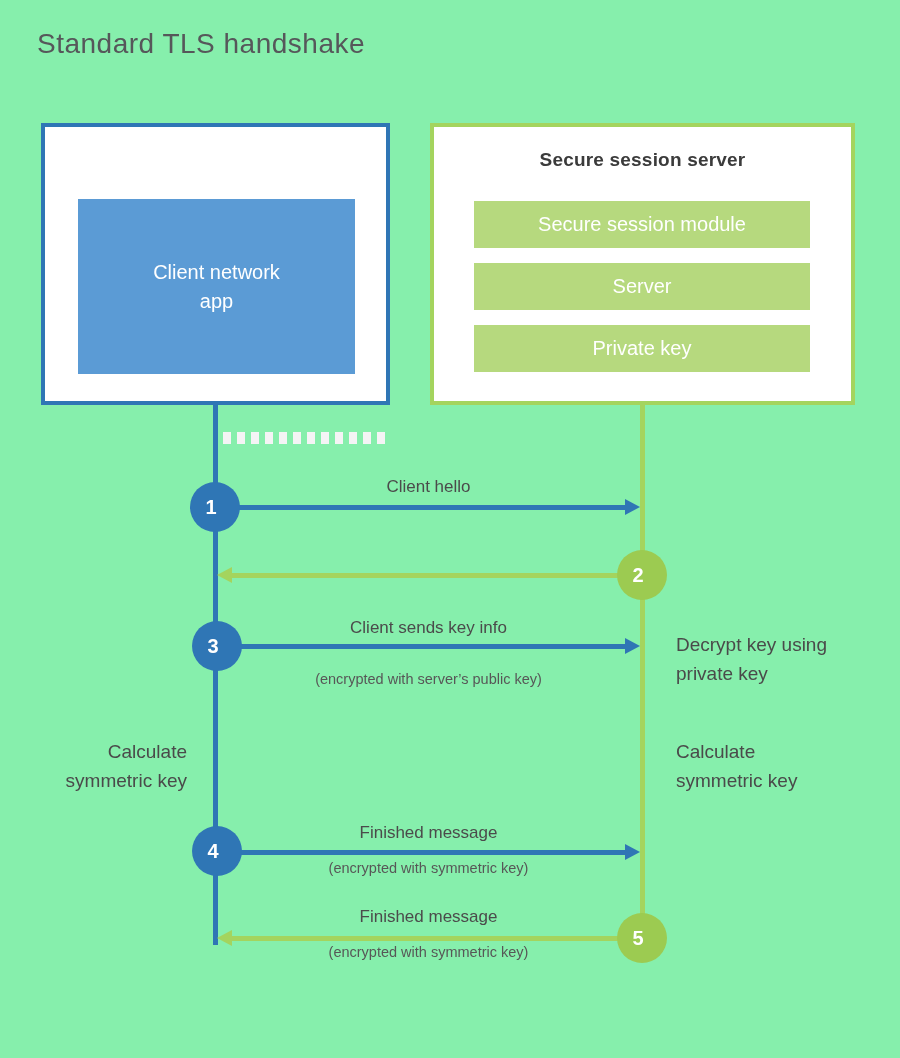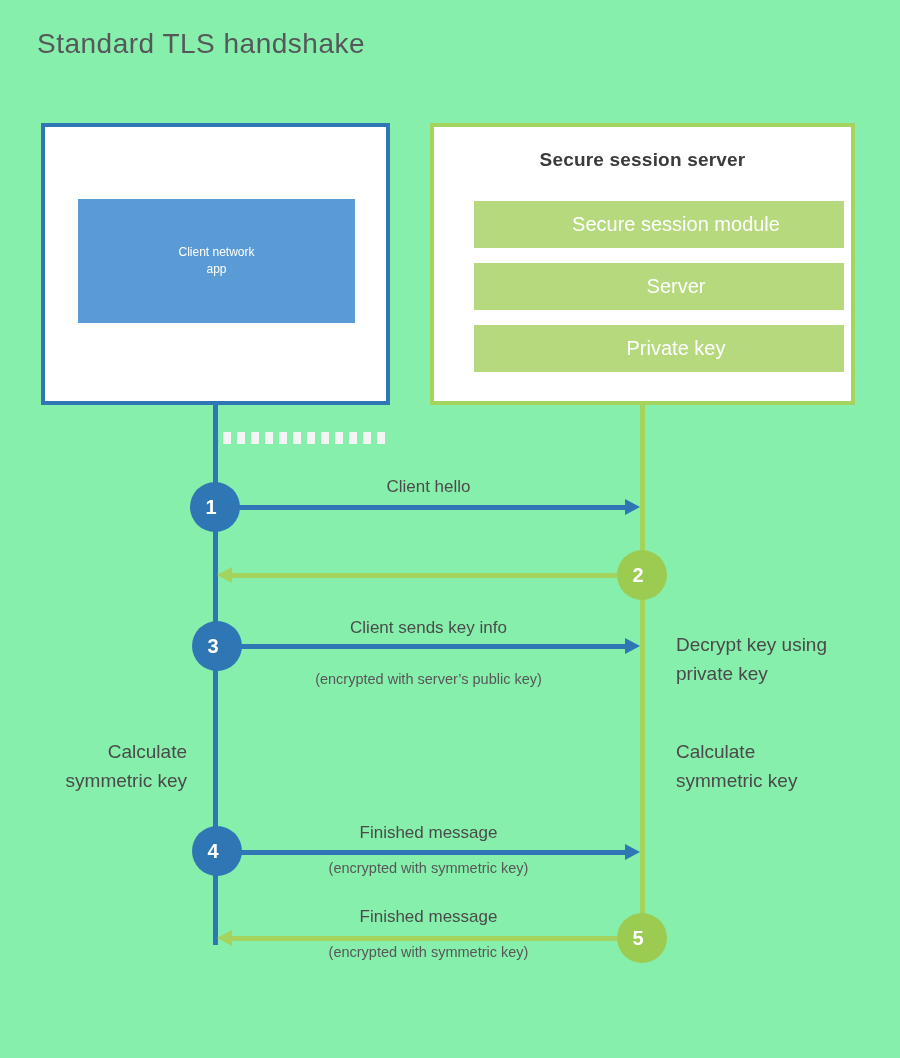--- a/index.html
+++ b/index.html
@@ -13,29 +13,29 @@
 
   
   .entity-box{position:absolute;top:123px;height:282px;background:#fff;box-sizing:border-box;}
   .client-box{left:41px;width:349px;border:4px solid #2f76b5;}
   .server-box{left:430px;width:425px;border:4px solid #a4d45e;}
   .entity-title{
     margin-top:22px;text-align:center;
     font-size:19px;font-weight:700;color:#3b3b3b;letter-spacing:.2px;
   }
   .client-app{
-    position:absolute;left:33px;top:72px;width:277px;height:124px;
+    position:absolute;left:33px;top:72px;width:277px;height:175px;
     background:#5b9bd5;color:#ffffff;
     display:flex;align-items:center;justify-content:center;text-align:center;
-    font-size:12px;line-height:1.45;white-space:pre-line;
+    font-size:20px;line-height:1.45;white-space:pre-line;
   }
   .server-modules{position:absolute;left:40px;top:74px;width:336px;}
   .server-module{
     width:336px;height:47px;margin-bottom:15px;background:#b6d97e;
-    color:#ffffff;font-size:20px;text-align:center;line-height:47px;padding-left:34px;
+    color:#ffffff;font-size:20px;text-align:center;line-height:47px;
   }
 
   
   .lifeline{position:absolute;top:405px;width:5px;}
   .lifeline.blue{left:213px;height:540px;background:#2f76b5;}
   .lifeline.green{left:640px;height:535px;background:#a4d45e;}
 
   
   .ghost-dashes{
     position:absolute;left:223px;top:432px;width:166px;height:12px;

